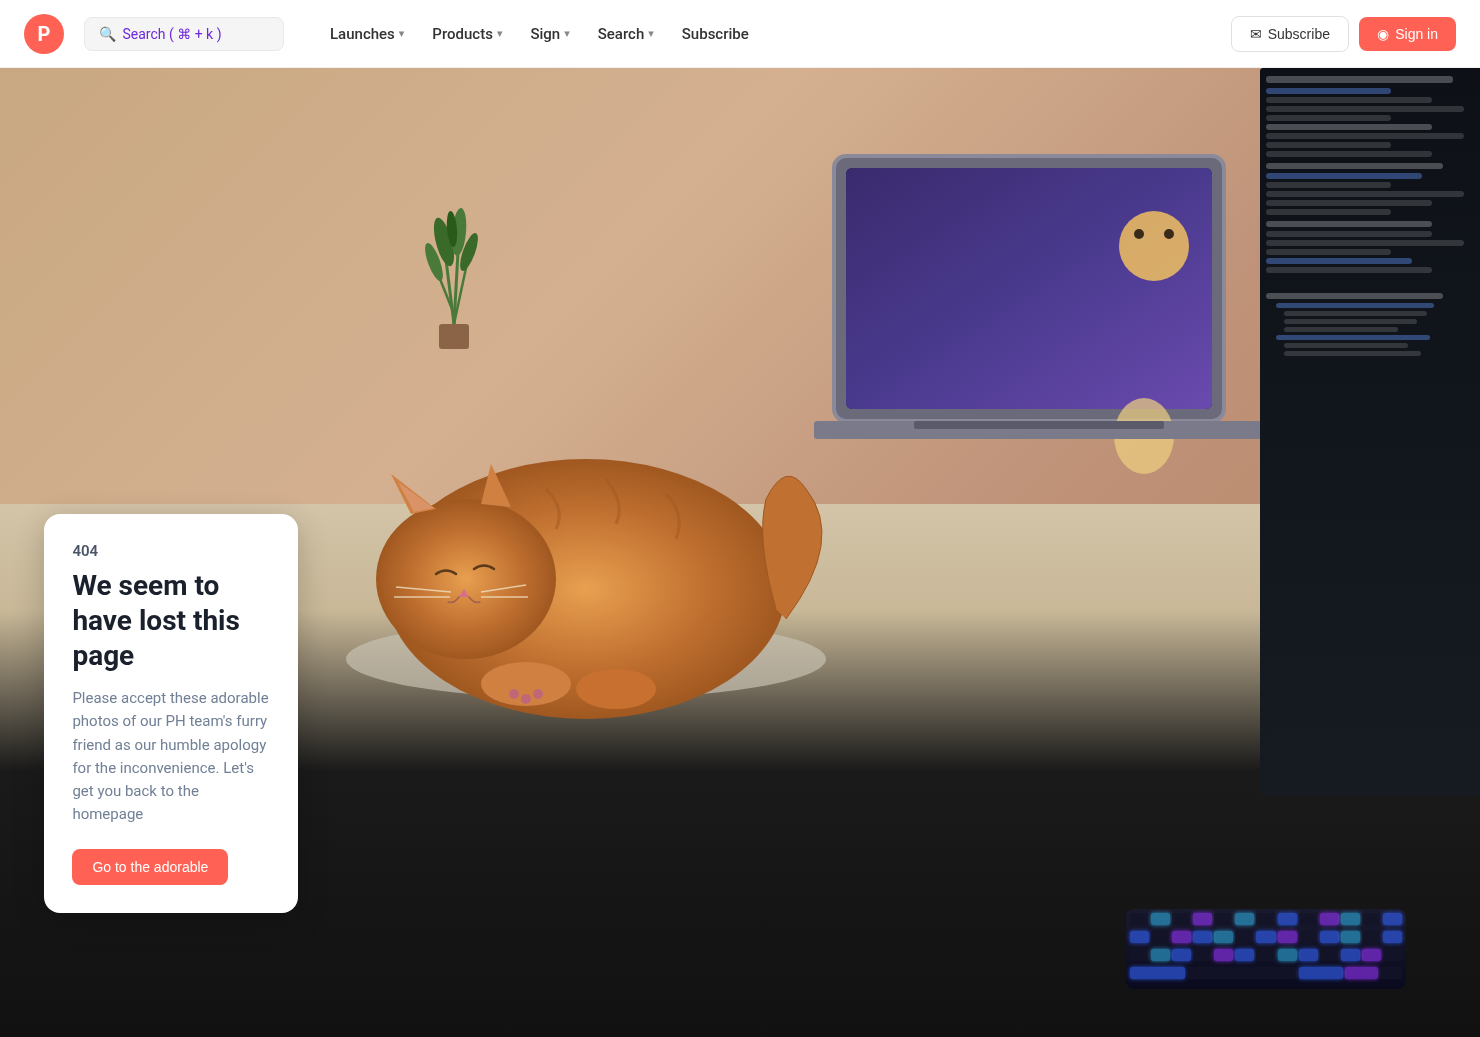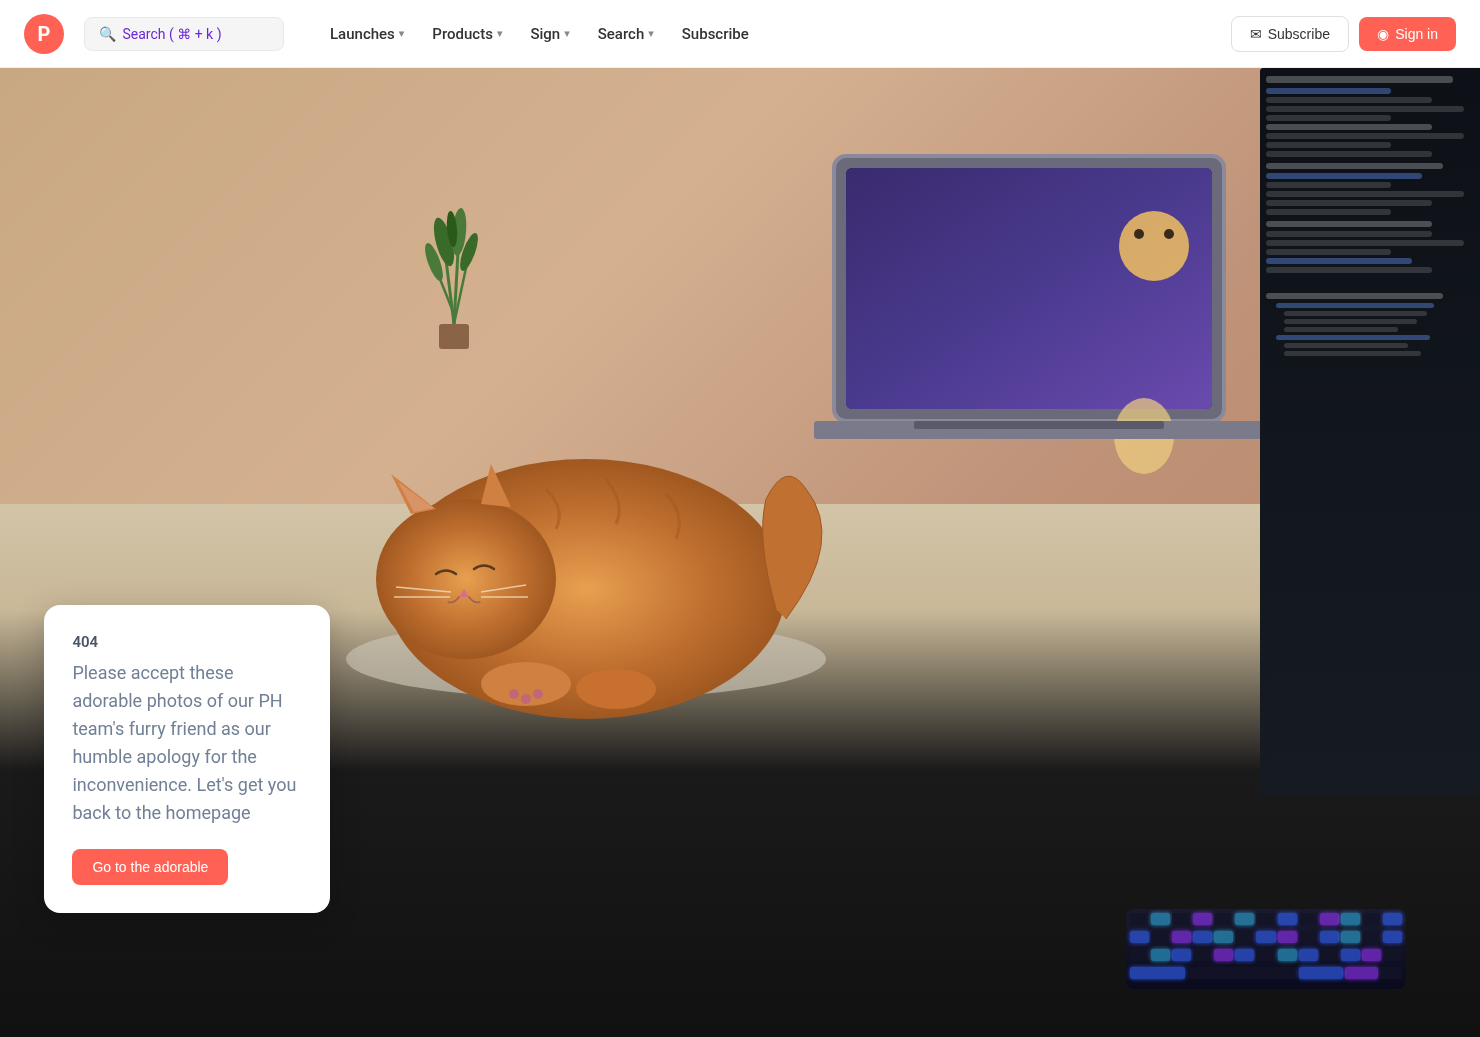--- a/index.html
+++ b/index.html
@@ -262,21 +262,21 @@
       left: 28%;
       width: 80px;
       height: 180px;
     }
 
     
     .error-card {
       position: absolute;
       bottom: 12%;
       left: 3%;
-      width: 286px;
+      width: 254px;
       background: #fff;
       border-radius: 16px;
       padding: 28px 28px 28px 28px;
       box-shadow: 0 8px 32px rgba(0,0,0,0.2);
       z-index: 50;
     }
 
     .error-code {
       font-size: 15px;
       color: #4a5568;
@@ -286,21 +286,21 @@
 
     .error-title {
       font-size: 28px;
       font-weight: 700;
       color: #1a202c;
       line-height: 1.25;
       margin-bottom: 14px;
     }
 
     .error-desc {
-      font-size: 18px;
+      font-size: 15px;
       color: #718096;
       line-height: 1.55;
       margin-bottom: 22px;
     }
 
     .homepage-btn {
       display: inline-block;
       padding: 10px 20px;
       background: #ff6154;
       color: #fff;
@@ -565,17 +565,18 @@
         <div class="key" style="flex:2"></div>
         <div class="key purple" style="flex:1.5"></div>
         <div class="key off"></div>
       </div>
     </div>
   </div>
 </div>
 
 <div class="error-card">
   <div class="error-code">404</div>
+  <div class="error-title">We seem to have lost this page</div>
   <div class="error-desc">Please accept these adorable photos of our PH team's furry friend as our humble apology for the inconvenience. Let's get you back to the homepage</div>
   <button class="homepage-btn">
     <span>Go to the adorable</span>
   </button>
 </div>
 
 </body></html>

